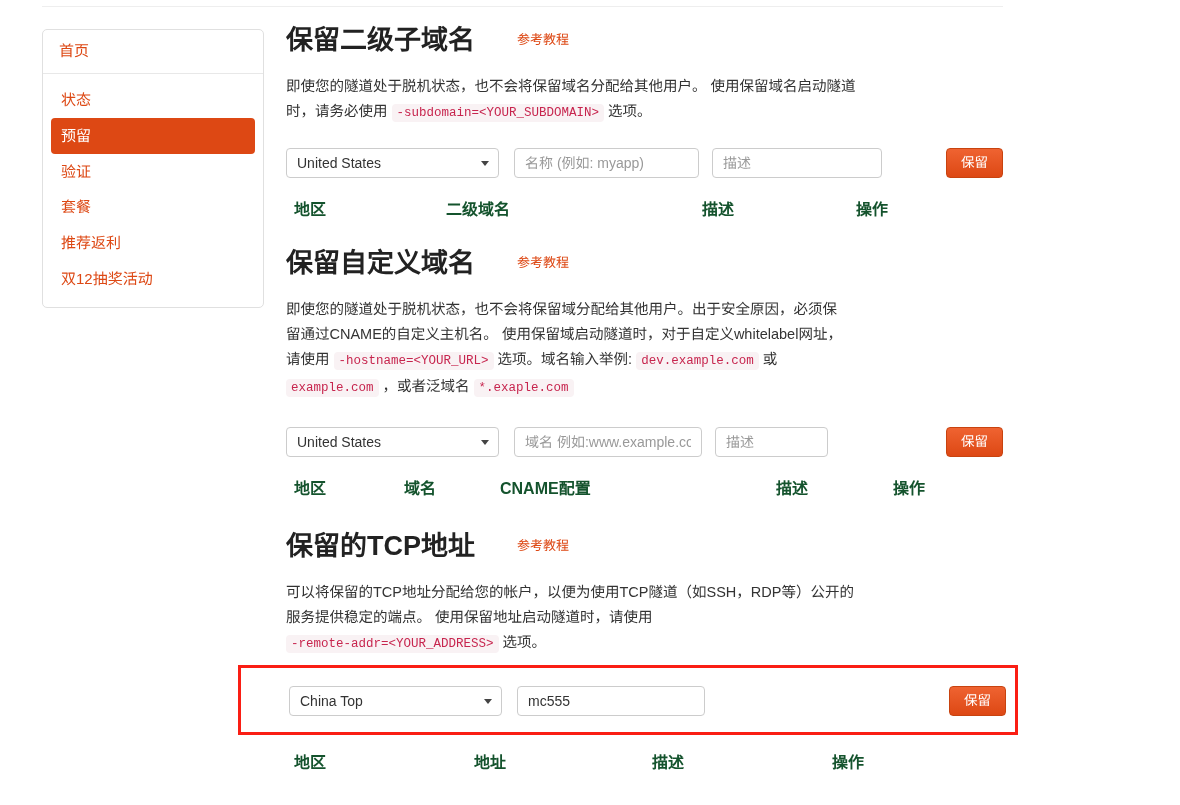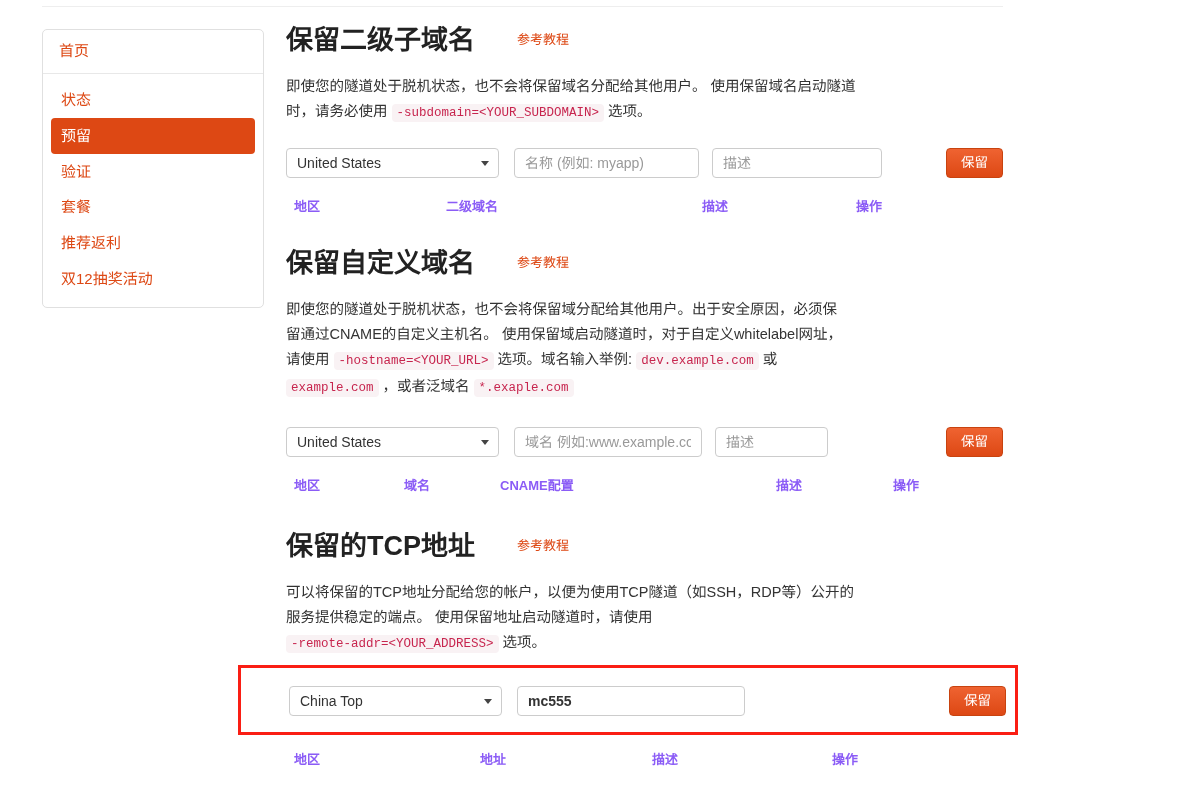--- a/index.html
+++ b/index.html
@@ -186,21 +186,21 @@
     border: 1px solid #cccccc;
     border-radius: 4px;
     box-sizing: border-box;
     outline: none;
   }
   input.text-field::placeholder { color: #999999; }
   .field-name     { width: 185px; margin-right: 13px; }
   .field-desc     { width: 170px; }
   .field-domain   { width: 188px; margin-right: 13px; }
   .field-desc-2   { width: 113px; }
-  .field-address  { width: 228px; font-weight: bold; }
+  .field-address  { width: 188px; }
 
   button.reserve-btn {
     font-family: "Liberation Sans", "DejaVu Sans", sans-serif;
     font-size: 13.5px;
     color: #ffffff;
     padding: 5px 14px 6px 14px;
     border: 1px solid #c8430f;
     border-radius: 4px;
     background: linear-gradient(to bottom, #ef6331 0%, #dd4814 100%);
     cursor: pointer;
@@ -208,39 +208,39 @@
   }
   .btn-slot-1 { position: absolute; left: 660px; }
   .btn-slot-2 { position: absolute; left: 660px; }
   .btn-slot-3 { position: absolute; left: 660px; }
 
   
   .table-head {
     position: relative;
     height: 30px;
     margin-top: 18px;
-    font-size: 13px;
+    font-size: 16px;
     font-weight: bold;
-    color: #8b5cf6;
+    color: #14532d;
   }
   .table-head span { position: absolute; top: 0; white-space: nowrap; }
 
   .hdr-1-c1 { left: 8px; }
   .hdr-1-c2 { left: 160px; }
   .hdr-1-c3 { left: 416px; }
   .hdr-1-c4 { left: 570px; }
 
   .hdr-2-c1 { left: 8px; }
   .hdr-2-c2 { left: 118px; }
   .hdr-2-c3 { left: 214px; }
   .hdr-2-c4 { left: 490px; }
   .hdr-2-c5 { left: 607px; }
 
   .hdr-3-c1 { left: 8px; }
-  .hdr-3-c2 { left: 194px; }
+  .hdr-3-c2 { left: 188px; }
   .hdr-3-c3 { left: 366px; }
   .hdr-3-c4 { left: 546px; }
 </style>
 </head>
 <body>
 
 <div class="page">
 
   <div class="top-rule"></div>
 

